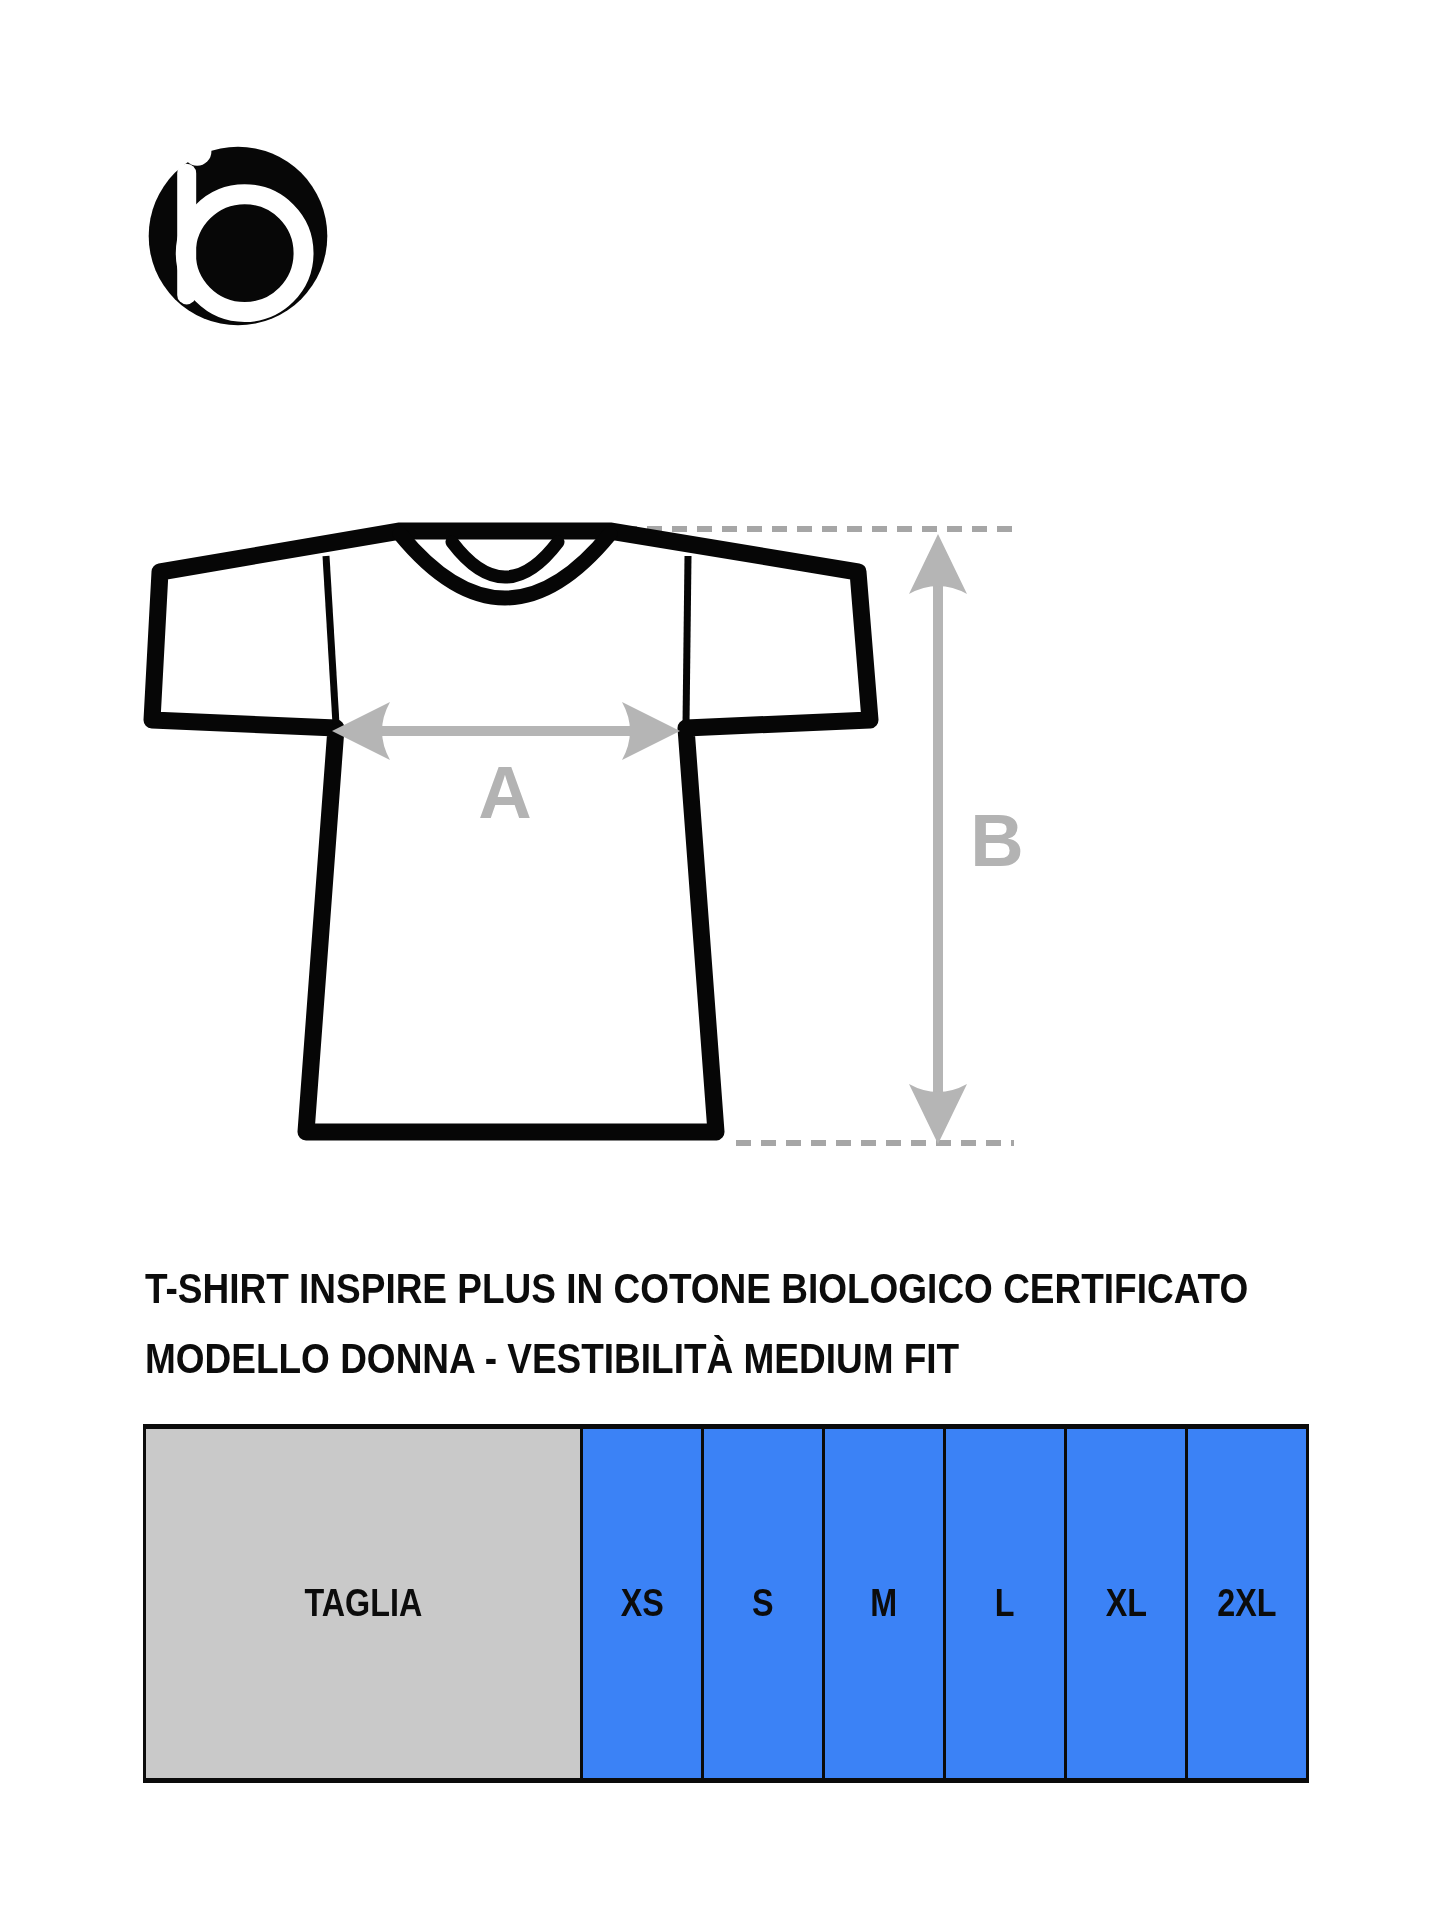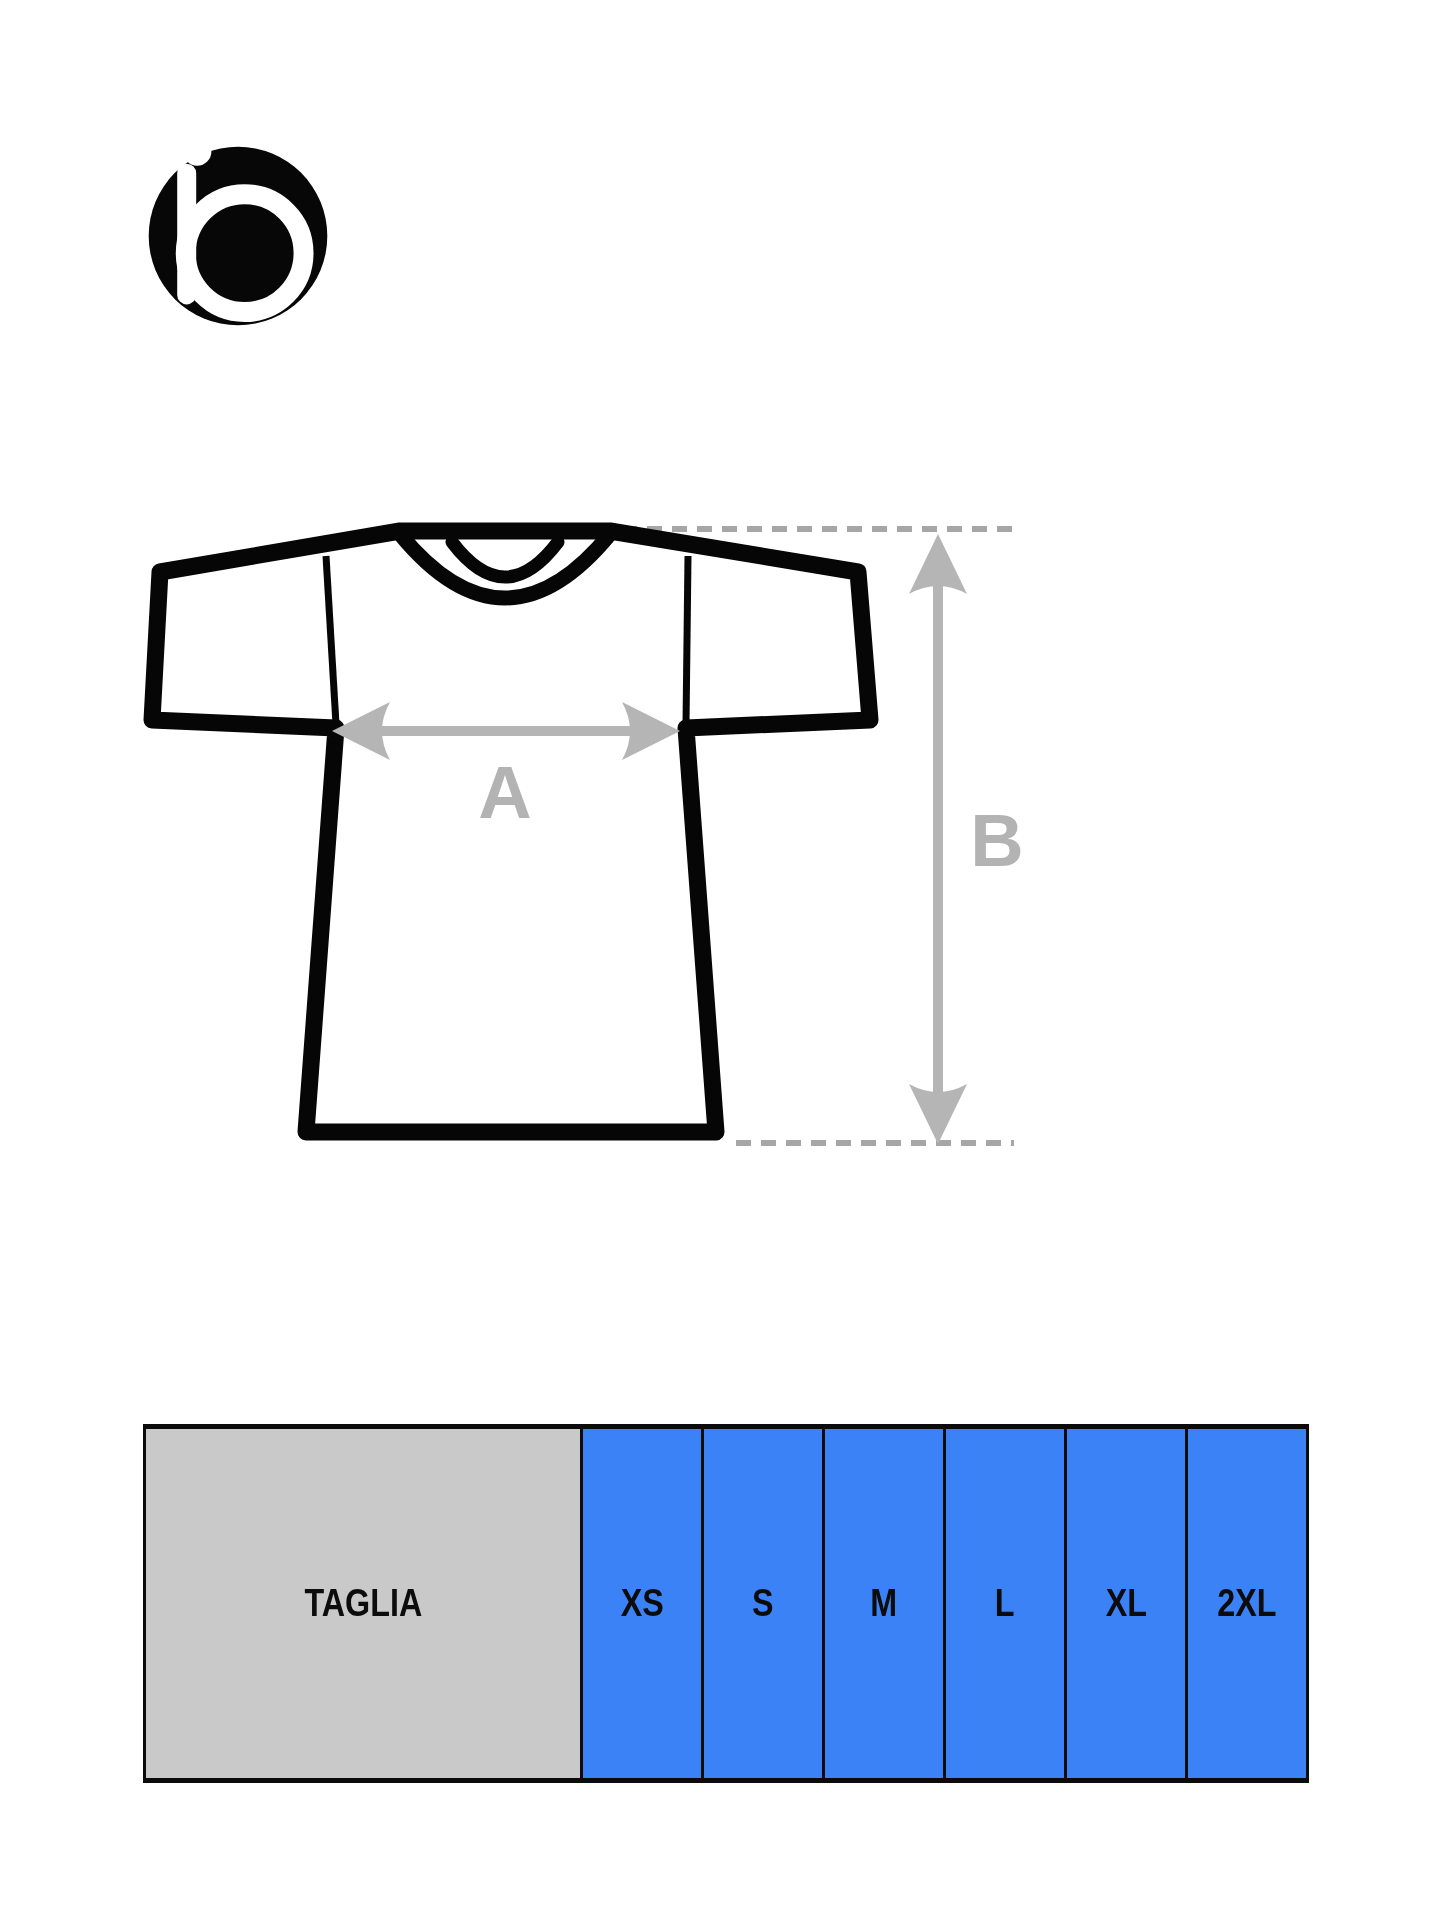--- a/index.html
+++ b/index.html
@@ -102,20 +102,22 @@
       <path d="M 938 565 L 938 1115" fill="none" stroke="#b5b5b5" stroke-width="10"></path>
       <path d="M 938 534 L 909 594 Q 938 578 967 594 Z" fill="#b5b5b5"></path>
       <path d="M 938 1144 L 909 1084 Q 938 1100 967 1084 Z" fill="#b5b5b5"></path>
     </g>
 
     <text x="505" y="818" text-anchor="middle" font-family="Liberation Sans, sans-serif" font-size="74" font-weight="bold" fill="#b3b3b3">A</text>
     <text x="997" y="866" text-anchor="middle" font-family="Liberation Sans, sans-serif" font-size="74" font-weight="bold" fill="#b3b3b3">B</text>
   </svg>
 
   <div class="title-block">
+    <div class="title-line"><span>T-SHIRT INSPIRE PLUS IN COTONE BIOLOGICO CERTIFICATO</span></div>
+    <div class="title-line"><span>MODELLO DONNA - VESTIBILITÀ MEDIUM FIT</span></div>
   </div>
 
   <table class="size-table">
     <tbody>
         <tr>
       <td class="rowhead col-label"><span>TAGLIA</span></td>
       <td class="col-size"><span>XS</span></td>
       <td class="col-size"><span>S</span></td>
       <td class="col-size"><span>M</span></td>
       <td class="col-size"><span>L</span></td>

